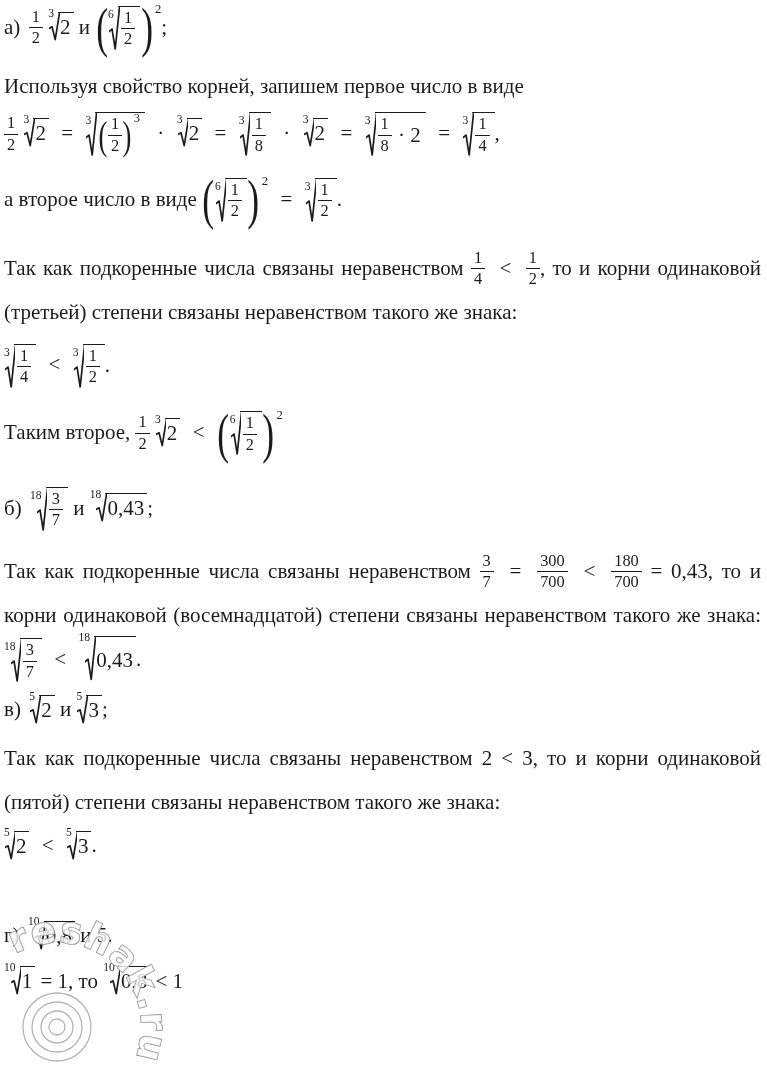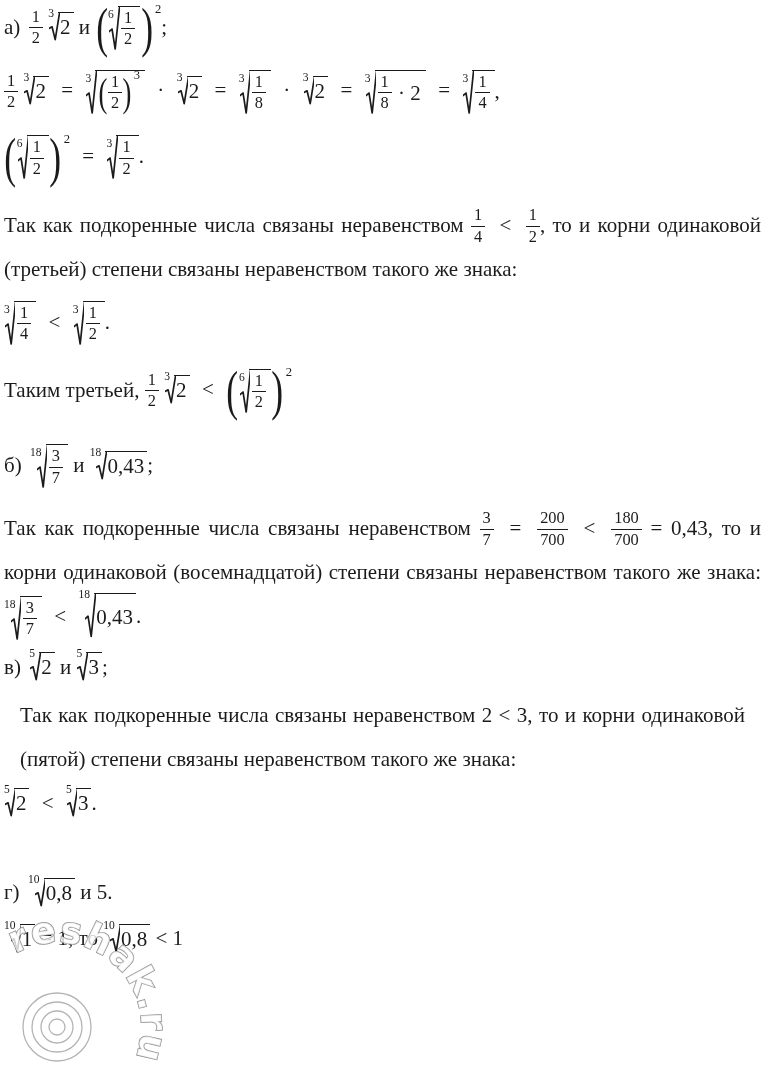--- a/index.html
+++ b/index.html
@@ -43,21 +43,21 @@
   .just{text-align:justify;line-height:2.1}
   #pa-head{margin:4px 0 18px}
   #pa-eq{margin:0 0 20px}
   #pa-second{margin:0 0 22px}
   #pa-because{margin:0 0 10px}
   #pa-ineq{margin:0 0 22px}
   #pa-thus{margin:0 0 30px}
   #pb-head{margin:0 0 16px}
   #pb-because{margin:0 0 12px}
   #pv-head{margin:0 0 10px}
-  #pv-because{margin:0 16px 8px}
+  #pv-because{margin:0 0 8px}
   #pv-ineq{margin:0 0 60px}
   #pg-head{margin:0 0 16px}
   #pg-because{margin:0}
   
   .wm{position:absolute;left:0;top:0;width:767px;height:1092px;pointer-events:none;z-index:3}
   .wm-circles circle{fill:none;stroke:#b4b4b4;stroke-width:1.3}
   .wm-text{font-family:"DejaVu Sans",sans-serif;font-weight:bold;font-size:37px;
            fill:#fff;fill-opacity:.78;stroke:#8e8e8e;stroke-width:1.4;paint-order:stroke;
            letter-spacing:1px}
 </style>
@@ -92,20 +92,23 @@
               <span class="num">1</span>
               <span class="den">2</span>
             </span>
           </span>
         </span>
         <span class="par">)</span>
         <span class="psup">2</span>
       </span><span class="tx">;</span>
   </div>
 
+  <div class="para txt1">
+    <span class="tx">Используя свойство корней, запишем первое число в виде</span>
+  </div>
 
   <div class="para head" id="pa-eq">
     <span class="fr">
         <span class="num">1</span>
         <span class="den">2</span>
       </span>
     <span class="rt rt-s">
         <span class="idx">3</span>
         <svg class="rs" viewBox="0 0 10 24" preserveAspectRatio="none">
           <path d="M0 13.5 L2.9 12.1 L5.9 22.6 L10 0.9"></path>
@@ -182,20 +185,21 @@
         <span class="rc">
           <span class="fr">
             <span class="num">1</span>
             <span class="den">4</span>
           </span>
         </span>
       </span><span class="tx">,</span>
   </div>
 
   <div class="para head" id="pa-second">
+    <span class="tx">а второе число в виде</span>
     <span class="pg">
         <span class="par">(</span>
         <span class="rt rt-t">
           <span class="idx">6</span>
           <svg class="rs" viewBox="0 0 10 24" preserveAspectRatio="none">
             <path d="M0 13.5 L2.9 12.1 L5.9 22.6 L10 0.9"></path>
           </svg>
           <span class="rc">
             <span class="fr">
               <span class="num">1</span>
@@ -256,21 +260,21 @@
         <span class="rc">
           <span class="fr">
             <span class="num">1</span>
             <span class="den">2</span>
           </span>
         </span>
       </span><span class="tx">.</span>
   </div>
 
   <div class="para head" id="pa-thus">
-    <span class="tx">Таким третьей,</span>
+    <span class="tx">Таким второе,</span>
     <span class="fr">
         <span class="num">1</span>
         <span class="den">2</span>
       </span>
     <span class="rt rt-s">
         <span class="idx">3</span>
         <svg class="rs" viewBox="0 0 10 24" preserveAspectRatio="none">
           <path d="M0 13.5 L2.9 12.1 L5.9 22.6 L10 0.9"></path>
         </svg>
         <span class="rc">2</span>
@@ -320,21 +324,21 @@
   </div>
 
   <div class="para just" id="pb-because">
     <span class="tx">Так как подкоренные числа связаны неравенством</span>
     <span class="fr">
         <span class="num">3</span>
         <span class="den">7</span>
       </span>
     <span class="op">=</span>
     <span class="fr">
-        <span class="num">200</span>
+        <span class="num">300</span>
         <span class="den">700</span>
       </span>
     <span class="op">&lt;</span>
     <span class="fr">
         <span class="num">180</span>
         <span class="den">700</span>
       </span>
     <span class="tx">= 0,43, то и корни одинаковой (восемнадцатой) степени связаны неравенством такого же знака:</span>
     <span class="rt rt-t">
         <span class="idx">18</span>

